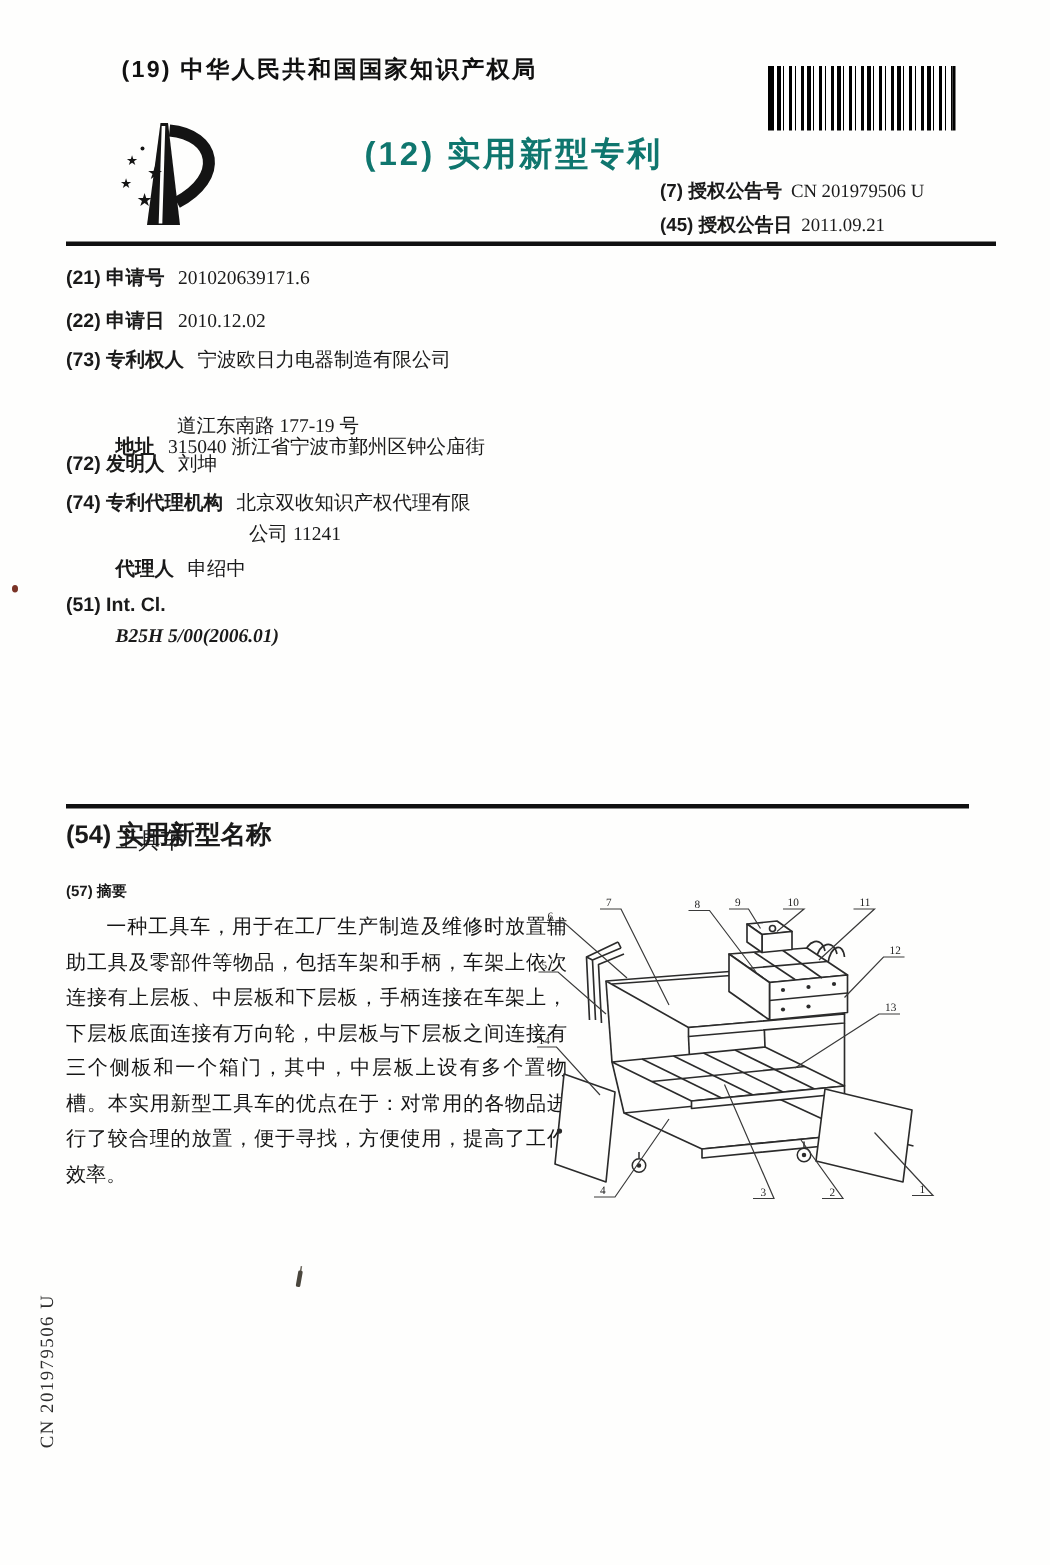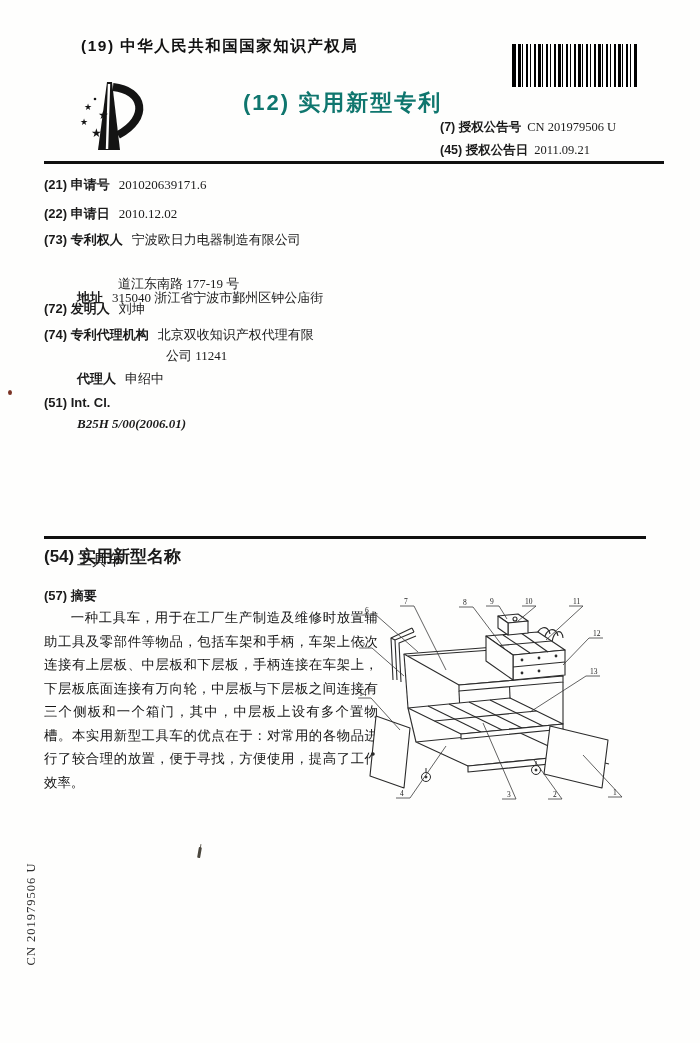--- a/index.html
+++ b/index.html
@@ -46,21 +46,21 @@
   .r-agency2{left:166px;top:347px;}
   .r-agent{left:77px;top:370px;}
   .r-intcl{left:44px;top:395px;}
   .r-intclv{left:77px;top:416px;font-style:italic;font-weight:700;font-size:13px;}
 
   .pages-note{left:368px;top:519px;width:238px;font-size:12px;
     font-family:"Liberation Sans", sans-serif;font-weight:700;white-space:nowrap;}
 
   .s54{left:44px;top:545px;font-size:17px;}
   .title-name{left:77px;top:551px;font-size:15px;}
-  .s57{left:44px;top:587px;font-size:13px;}
+  .s57{left:44px;top:587px;font-size:10px;}
   .abstract{
     left:44px;top:606px;width:334px;font-size:13.4px;line-height:23.5px;
     text-align:justify;text-indent:2em;color:#151515;
   }
   .figure{left:356px;top:588px;width:340px;height:244px;}
 
   .side-code{
     left:-47px;top:906px;width:158px;height:16px;
     transform:rotate(-90deg);font-size:12.5px;letter-spacing:1px;
     color:#2e2e2e;text-align:center;white-space:nowrap;

